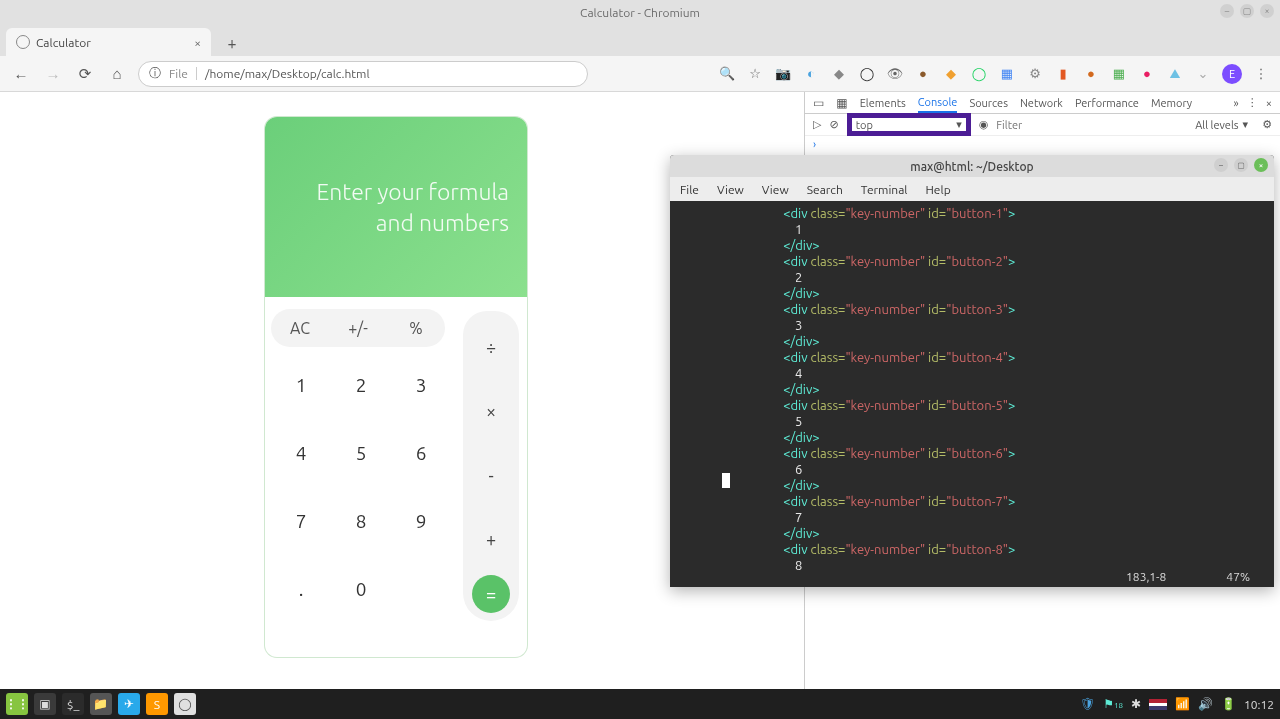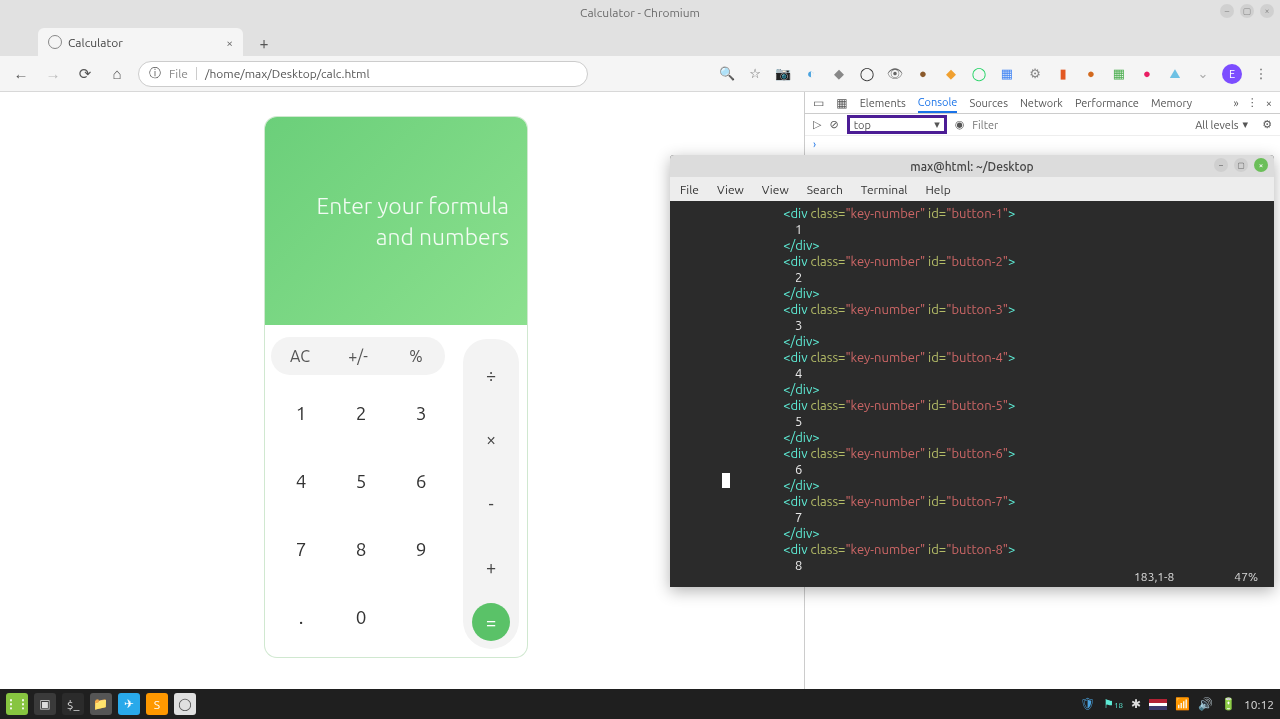--- a/index.html
+++ b/index.html
@@ -5,80 +5,80 @@
 * { margin:0; padding:0; box-sizing:border-box; font-family:"Ubuntu","Segoe UI",sans-serif; }
 html,body { width:1280px; height:719px; overflow:hidden; background:#e8e8e8; }
 
 
 .win-titlebar { height:24px; background:#e1e1e1; display:flex; align-items:center; justify-content:center; position:relative; font-size:12px; color:#6b6b6b; }
 .win-titlebar .win-btns { position:absolute; right:6px; top:4px; display:flex; gap:6px; }
 .win-btn { width:14px; height:14px; border-radius:50%; background:#d0d0d0; display:flex; align-items:center; justify-content:center; font-size:9px; color:#888; }
 
 
 .chrome-tabs { height:32px; background:#e1e1e1; display:flex; align-items:flex-end; padding-left:6px; }
-.tab { height:28px; background:#f5f5f5; border-radius:6px 6px 0 0; display:flex; align-items:center; padding:0 10px; gap:8px; font-size:12px; color:#444; width:205px; justify-content:space-between;margin-left:32px; }
+.tab { height:28px; background:#f5f5f5; border-radius:6px 6px 0 0; display:flex; align-items:center; padding:0 10px; gap:8px; font-size:12px; color:#444; width:205px; justify-content:space-between; }
 .tab-left { display:flex; align-items:center; gap:6px; }
 .globe { width:14px; height:14px; border:1.5px solid #888; border-radius:50%; }
 .tab-close { font-size:12px; color:#666; }
 .new-tab { width:26px; height:26px; display:flex; align-items:center; justify-content:center; color:#555; font-size:16px; margin-left:8px; }
 
 .toolbar { height:36px; background:#f5f5f5; display:flex; align-items:center; padding:0 10px; gap:10px; border-bottom:1px solid #d8d8d8; }
 .nav-btn { width:22px; height:22px; display:flex; align-items:center; justify-content:center; color:#555; font-size:15px; }
 .addr-bar { flex:0 0 450px; height:26px; background:#fff; border:1px solid #ccc; border-radius:14px; display:flex; align-items:center; padding:0 10px; gap:8px; font-size:12px; color:#555; }
 .addr-scheme { color:#888; border-right:1px solid #ccc; padding-right:8px; }
 .toolbar-icons { display:flex; align-items:center; gap:10px; margin-left:auto; }
 .tb-icon { width:18px; height:18px; display:flex; align-items:center; justify-content:center; font-size:13px; color:#666; }
 .avatar-e { width:20px; height:20px; border-radius:50%; background:#7c4dff; color:#fff; font-size:11px; display:flex; align-items:center; justify-content:center; }
 
 
 .browser-body { position:relative; height:calc(719px - 24px - 32px - 36px - 30px); background:#fff; }
 
 
 .calc-wrap { position:absolute; left:265px; top:25px; width:262px; height:540px; border-radius:12px; overflow:hidden; box-shadow:0 0 0 1px #d0e8d0; background:#fff; }
-.calc-display { height:208px; background:linear-gradient(135deg,#6bcf7a 0%,#8be08e 100%); display:flex; align-items:center; justify-content:flex-end; padding:30px 18px 30px 18px; }
+.calc-display { height:180px; background:linear-gradient(135deg,#6bcf7a 0%,#8be08e 100%); display:flex; align-items:center; justify-content:flex-end; padding:30px 18px 30px 18px; }
 .calc-display-txt { color:rgba(255,255,255,.9); font-size:23px; font-weight:300; text-align:right; line-height:1.35; }
 .calc-keys { position:relative; padding:8px 0 0 0; height:360px; }
 .key-row { display:flex; }
 .k { width:60px; height:68px; display:flex; align-items:center; justify-content:center; font-size:19px; color:#333; cursor:pointer;text-align:right; }
 .func-bg { background:#f3f3f3; border-radius:20px; margin:4px 6px; height:38px; width:174px; display:flex; align-items:center; }
 .func-bg .k { height:38px; font-size:16px; color:#555; flex:1; }
 .ops-col { position:absolute; right:8px; top:14px; width:56px; background:#f3f3f3; border-radius:24px 24px 28px 28px; display:flex; flex-direction:column; align-items:center; padding:4px 0 4px 0; }
 .ops-col .k { height:64px; width:56px; font-size:18px; color:#444; }
 .eq-btn { width:38px; height:38px; border-radius:50%; background:#5ac268; color:#fff; display:flex; align-items:center; justify-content:center; font-size:18px; margin:4px 0; }
 
 
 .devtools { position:absolute; right:0; top:0; width:476px; height:100%; background:#fff; border-left:1px solid #ccc; font-size:11px; color:#555; }
 .dt-tabs { height:22px; border-bottom:1px solid #ccc; display:flex; align-items:center; gap:12px; padding:0 8px; }
 .dt-tabs .dt-icon { font-size:12px; }
 .dt-tab { padding:3px 0; }
 .dt-tab.active { color:#1a73e8; border-bottom:2px solid #1a73e8;text-align:center; }
 .dt-more { margin-left:auto; display:flex; gap:8px; align-items:center; }
 .dt-filter-row { height:22px; border-bottom:1px solid #eee; display:flex; align-items:center; gap:8px; padding:0 8px; }
-.dt-sel { border:3px solid #4c1d95; padding:0 4px; font-size:11px; display:flex; align-items:center; gap:6px; width:100px; justify-content:space-between; }
+.dt-sel { border:5px solid #4c1d95; padding:0 4px; font-size:11px; display:flex; align-items:center; gap:6px; width:124px; justify-content:space-between; }
 .dt-filter-inp { border:none; font-size:11px; color:#888; flex:1; }
 .dt-levels { color:#555; display:flex; align-items:center; gap:4px; }
 .dt-gear { margin-left:6px; }
 .dt-prompt { padding:2px 8px; color:#1a73e8; font-size:11px; }
 
 
 .term-win { position:absolute; left:670px; top:155px; width:604px; height:432px; background:#2b2b2b; border-radius:4px 4px 0 0; box-shadow:0 4px 16px rgba(0,0,0,.3); display:flex; flex-direction:column; overflow:hidden; }
 .term-title { height:22px; background:#dcdcdc; display:flex; align-items:center; justify-content:center; position:relative; font-size:12px; color:#444; font-weight:500; }
 .term-title .twin-btns { position:absolute; right:6px; top:3px; display:flex; gap:6px; }
 .twin-btn { width:14px; height:14px; border-radius:50%; display:flex; align-items:center; justify-content:center; font-size:8px; }
 .twin-min,.twin-max { background:#cfcfcf; color:#666; }
 .twin-close { background:#6bbf59; color:#fff; }
 .term-menu { height:24px; background:#ededed; display:flex; align-items:center; gap:18px; padding:0 10px; font-size:12px; color:#333; }
 .term-body { flex:1; background:#2b2b2b; font-family:"Ubuntu Mono","Consolas",monospace; font-size:13px; line-height:16px; color:#d0d0d0; padding:4px 6px 2px 6px; position:relative; overflow:hidden; }
 .term-line { white-space:pre; }
 .t-tag   { color:#5eead4; }
 .t-attr  { color:#b5bd68; }
 .t-val   { color:#cc6666; }
 .t-txt   { color:#e8e8e8; }
 .term-cursor { position:absolute; left:52px; top:272px; width:8px; height:15px; background:#fff; }
-.term-status { position:absolute; right:16px; bottom:2px; color:#d9d9d9; font-size:12px; display:flex; gap:60px; }
+.term-status { position:absolute; right:24px; bottom:2px; color:#d9d9d9; font-size:12px; display:flex; gap:60px; }
 
 
 .taskbar { height:30px; background:#1f1f1f; display:flex; align-items:center; padding:0 6px; gap:8px; color:#ddd; font-size:11px; }
 .tb-left { display:flex; gap:6px; align-items:center; }
 .task-ico { width:22px; height:22px; background:#3a3a3a; border-radius:3px; display:flex; align-items:center; justify-content:center; font-size:12px; }
 .mint { background:#87c540; color:#fff; font-weight:bold; }
 .tg { background:#29a9ea; color:#fff; }
 .subl { background:#ff9800; color:#fff; }
 .chrome { background:#e0e0e0; color:#555; }
 .tb-right { margin-left:auto; display:flex; align-items:center; gap:8px; }

